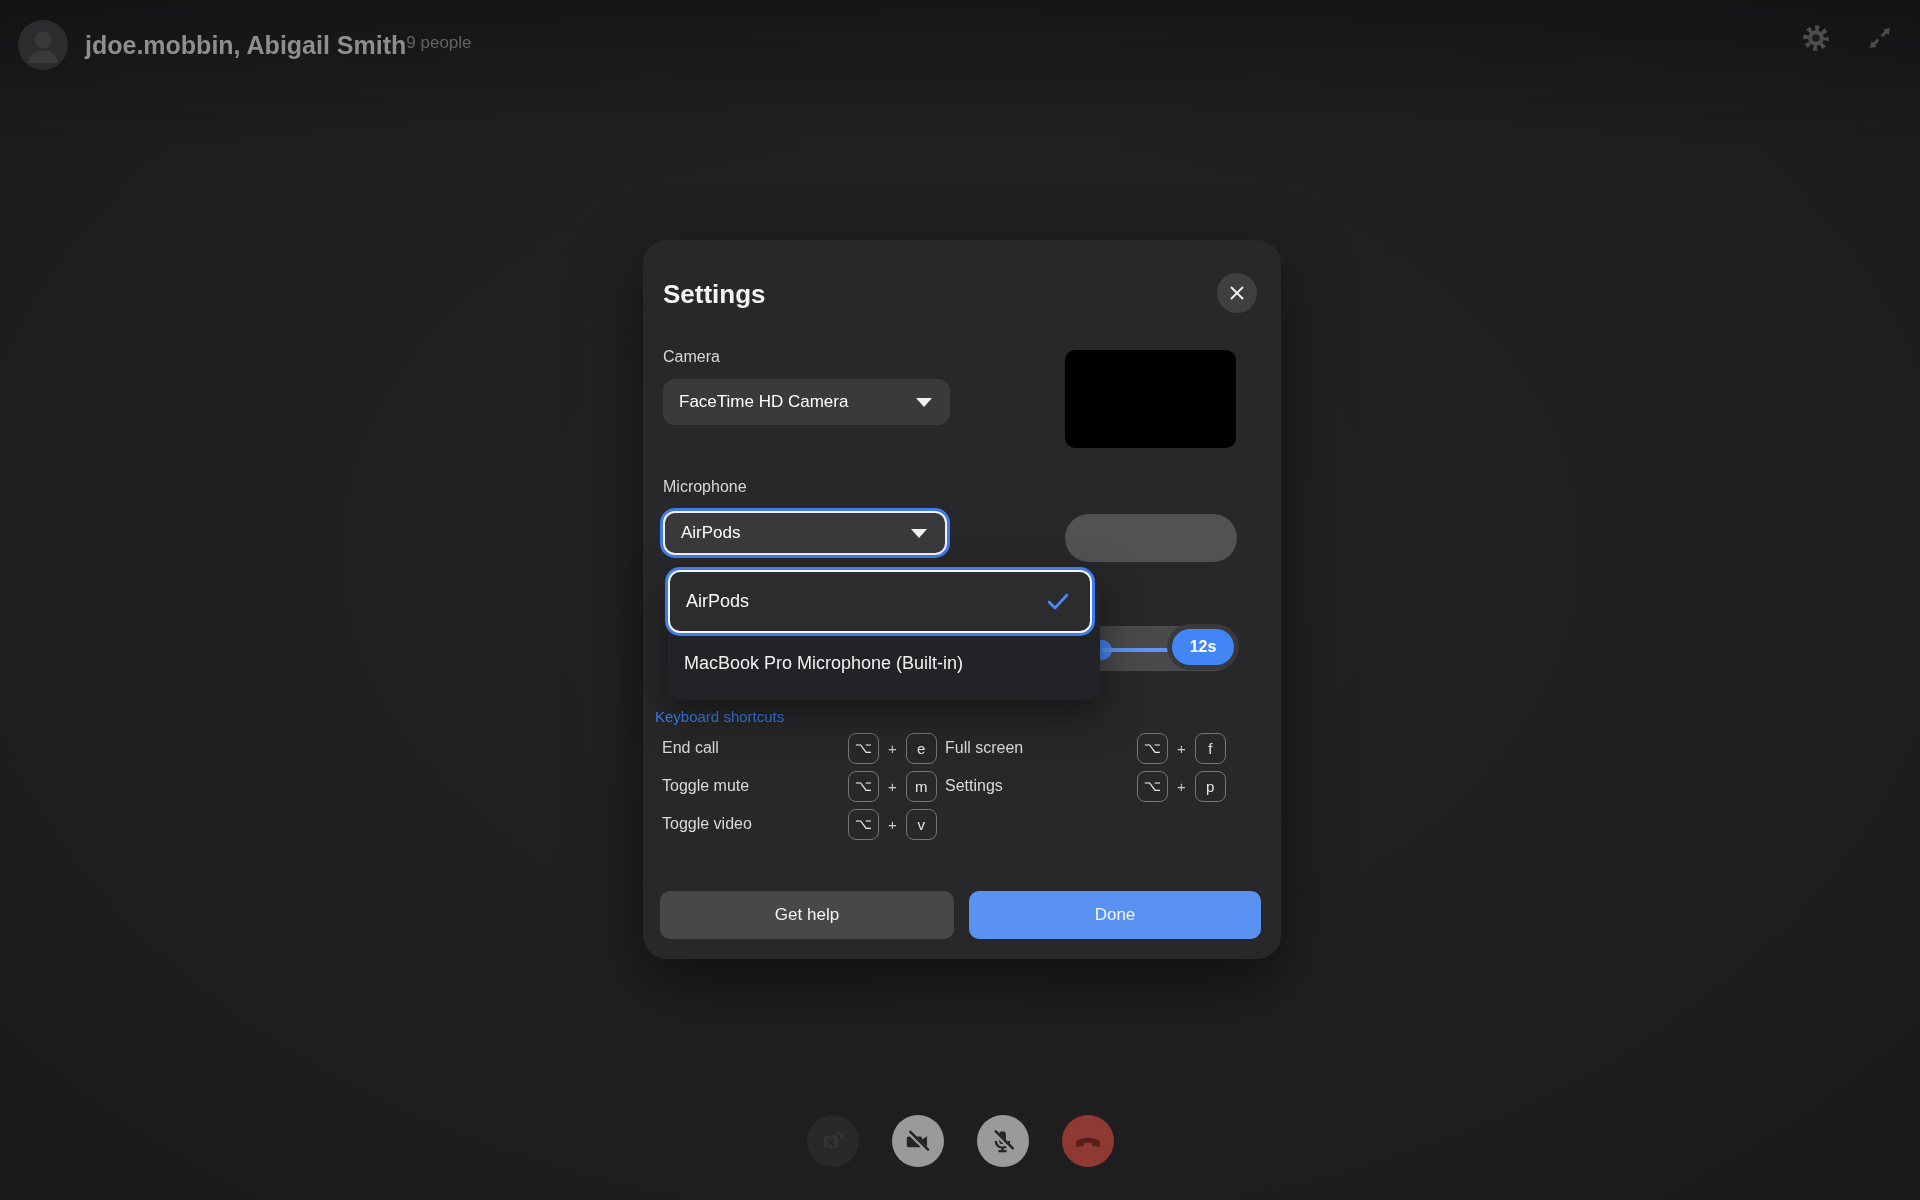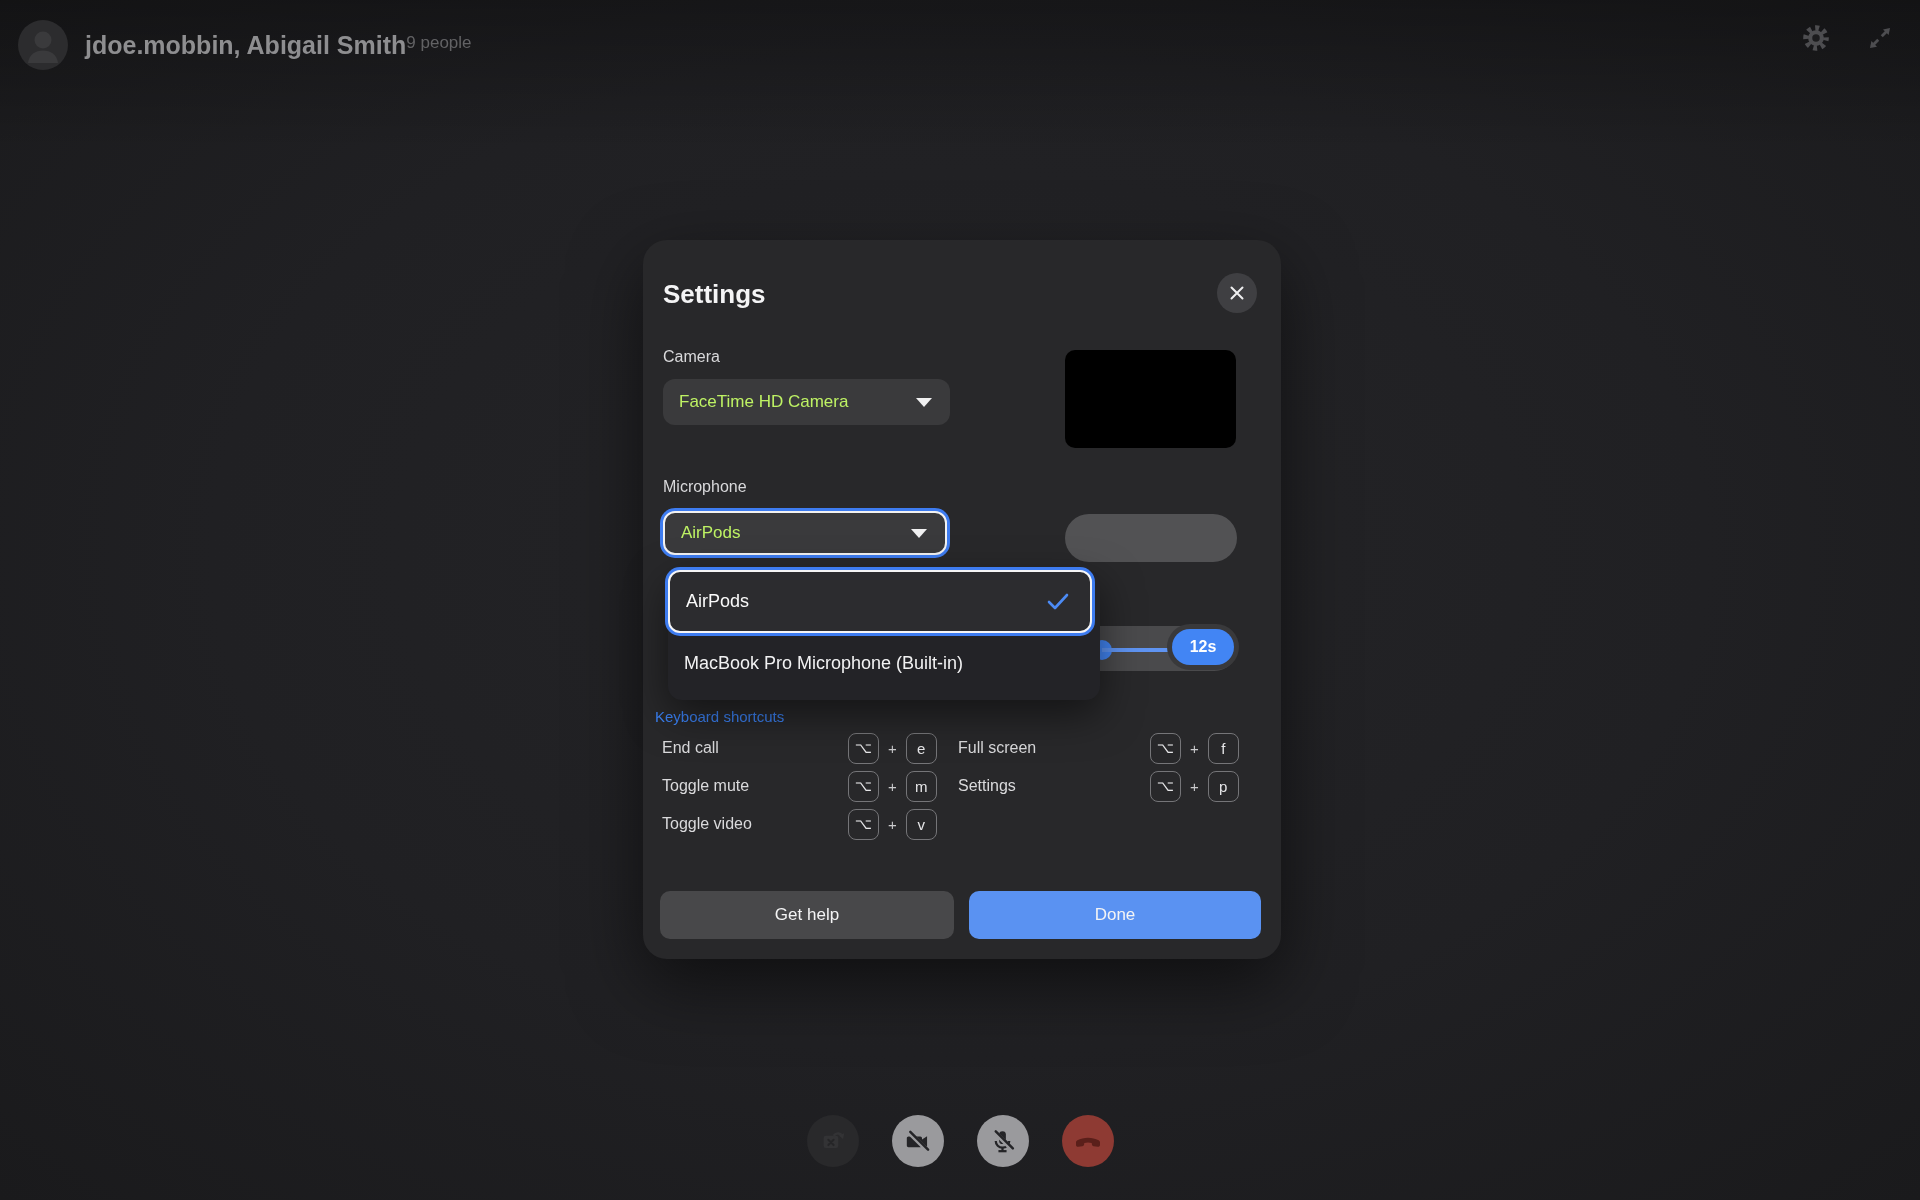--- a/index.html
+++ b/index.html
@@ -20,21 +20,21 @@
 
   
   .modal{position:absolute;left:643px;top:240px;width:638px;height:719px;background:#28282a;
          border-radius:24px;box-shadow:0 24px 70px rgba(0,0,0,.55);}
   .modal-title{position:absolute;left:20px;top:39px;font-size:26px;font-weight:bold;color:#f4f4f5;}
   .close-btn{position:absolute;left:574px;top:33px;width:40px;height:40px;border-radius:50%;
              background:#3f3f42;display:flex;align-items:center;justify-content:center;cursor:pointer;}
   .section-label{position:absolute;font-size:16px;font-weight:500;color:#d9d9db;}
   .select{position:absolute;height:46px;background:#3a3a3c;border-radius:12px;display:flex;
           align-items:center;justify-content:space-between;padding:0 18px 0 16px;
-          color:#bef264;font-size:17px;font-weight:500;box-sizing:border-box;cursor:pointer;}
+          color:#ffffff;font-size:17px;font-weight:500;box-sizing:border-box;cursor:pointer;}
   .caret{width:0;height:0;border-left:8px solid transparent;border-right:8px solid transparent;
          border-top:9px solid #f0f0f1;}
   .camera-preview{position:absolute;left:422px;top:110px;width:171px;height:98px;background:#000;border-radius:10px;}
   .select-focused{border:2px solid #f2f2f2;box-shadow:0 0 0 3px #3e7cf0;height:44px;}
   .mic-pill{position:absolute;left:422px;top:274px;width:172px;height:48px;border-radius:24px;background:#525254;}
 
   
   .slider-track{position:absolute;left:422px;top:386px;width:172px;height:45px;border-radius:23px;background:#4a4a4c;}
   .slider-dot{position:absolute;left:449px;top:400px;width:20px;height:20px;border-radius:50%;background:#4285f4;}
   .slider-line{position:absolute;left:459px;top:408px;width:72px;height:4px;background:#5f94f2;}
@@ -49,21 +49,21 @@
          border:2px solid #f5f5f6;box-shadow:0 0 0 3px #3e7cf0;border-radius:12px;background:#2c2c2f;
          display:flex;align-items:center;justify-content:space-between;padding:0 20px 0 16px;
          color:#fafafa;font-size:18px;cursor:pointer;}
   .popup-item{position:absolute;left:0;top:63px;width:432px;height:60px;display:flex;align-items:center;
          padding:0 16px;color:#f2f2f3;font-size:18px;box-sizing:border-box;cursor:pointer;}
 
   
   .shortcuts-label{position:absolute;left:12px;top:468px;font-size:15px;font-weight:500;color:#3b82f6;}
   .shortcut-col{position:absolute;top:489px;display:flex;flex-direction:column;}
   .shortcut-col.left{left:19px;}
-  .shortcut-col.right{left:315px;}
+  .shortcut-col.right{left:302px;}
   .shortcut-row{display:flex;align-items:center;height:38px;}
   .shortcut-col.left .shortcut-action{width:186px;}
   .shortcut-col.right .shortcut-action{width:192px;}
   .shortcut-action{font-size:16px;color:#dadadc;}
   .keycap{width:31px;height:31px;border:1.5px solid #757578;border-radius:8px;display:flex;align-items:center;
           justify-content:center;color:#e6e6e8;font-size:15px;box-sizing:border-box;flex:0 0 auto;}
   .plus{margin:0 9px;color:#cacacc;font-size:15px;}
 
   
   .btn{position:absolute;top:651px;height:48px;border-radius:10px;display:flex;align-items:center;

